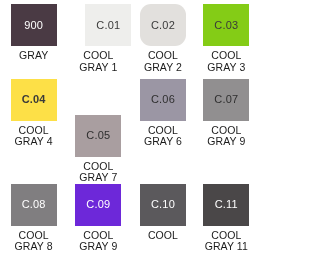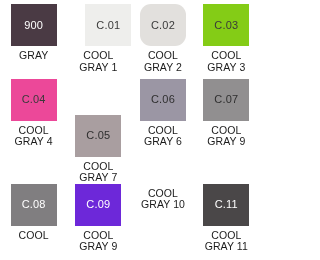--- a/index.html
+++ b/index.html
@@ -93,21 +93,21 @@
     <div class="chip" style="background-color: #84cc16;">
       <span class="chip-code" style="color: rgb(58, 58, 58);">C.03</span>
     </div>
     <div class="chip-name">
       <span class="nm-line">COOL</span>
       <span class="nm-line">GRAY 3</span>
     </div>
   </div>
 
   <div class="swatch-cell">
-    <div class="chip" style="background-color: #ec4899;">
+    <div class="chip" style="background-color: #fde047; font-weight: bold;">
       <span class="chip-code" style="color: rgb(58, 58, 58);">C.04</span>
     </div>
     <div class="chip-name">
       <span class="nm-line">COOL</span>
       <span class="nm-line">GRAY 4</span>
     </div>
   </div>
 
   <div class="swatch-cell">
     <div class="chip" style="background-color: rgb(169, 158, 160); margin-top: 36px;">
@@ -138,37 +138,40 @@
       <span class="nm-line">GRAY 9</span>
     </div>
   </div>
 
   <div class="swatch-cell">
     <div class="chip" style="background-color: rgb(128, 126, 128);">
       <span class="chip-code" style="color: rgb(255, 255, 255);">C.08</span>
     </div>
     <div class="chip-name">
       <span class="nm-line">COOL</span>
+      <span class="nm-line">GRAY 8</span>
     </div>
   </div>
 
   <div class="swatch-cell">
     <div class="chip" style="background-color: #6d28d9;">
       <span class="chip-code" style="color: rgb(255, 255, 255);">C.09</span>
     </div>
     <div class="chip-name">
       <span class="nm-line">COOL</span>
       <span class="nm-line">GRAY 9</span>
     </div>
   </div>
 
   <div class="swatch-cell">
+    <div class="chip" style="background-color: rgb(91, 89, 92);">
+      <span class="chip-code" style="color: rgb(255, 255, 255);">C.10</span>
+    </div>
     <div class="chip-name">
       <span class="nm-line">COOL</span>
-      <span class="nm-line">GRAY 10</span>
     </div>
   </div>
 
   <div class="swatch-cell">
     <div class="chip" style="background-color: rgb(74, 71, 72);">
       <span class="chip-code" style="color: rgb(255, 255, 255);">C.11</span>
     </div>
     <div class="chip-name">
       <span class="nm-line">COOL</span>
       <span class="nm-line">GRAY 11</span>

